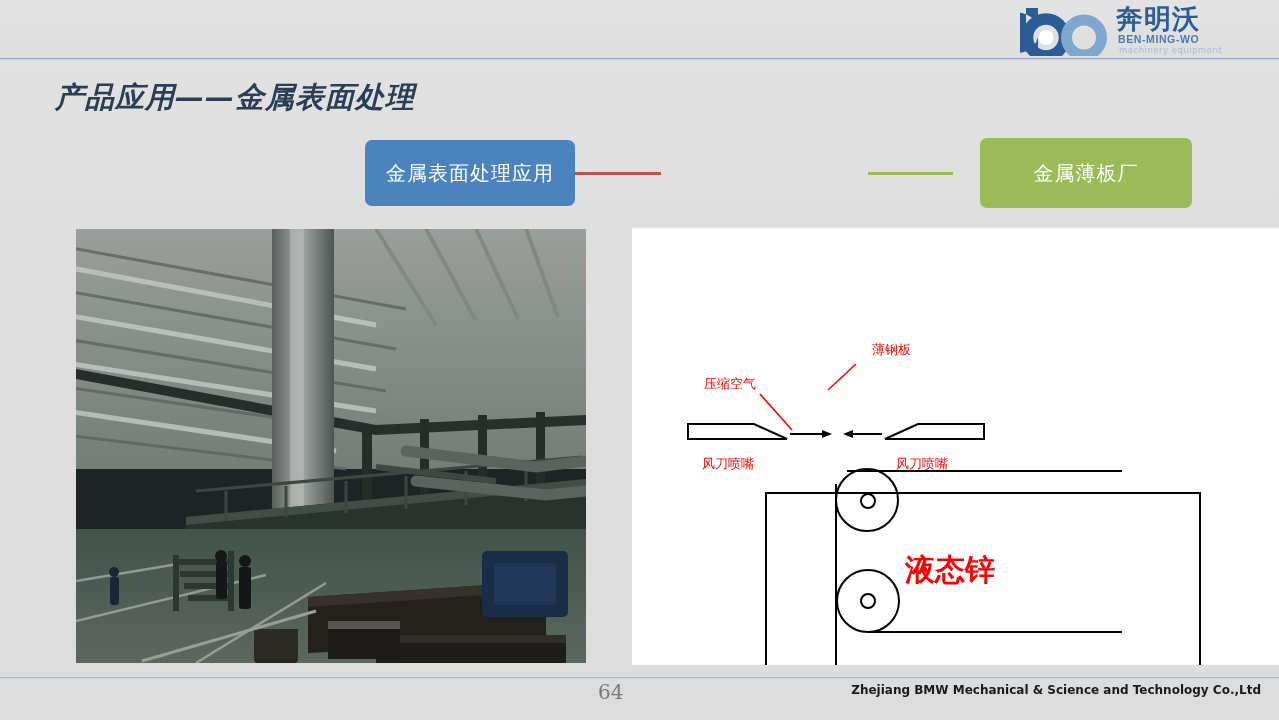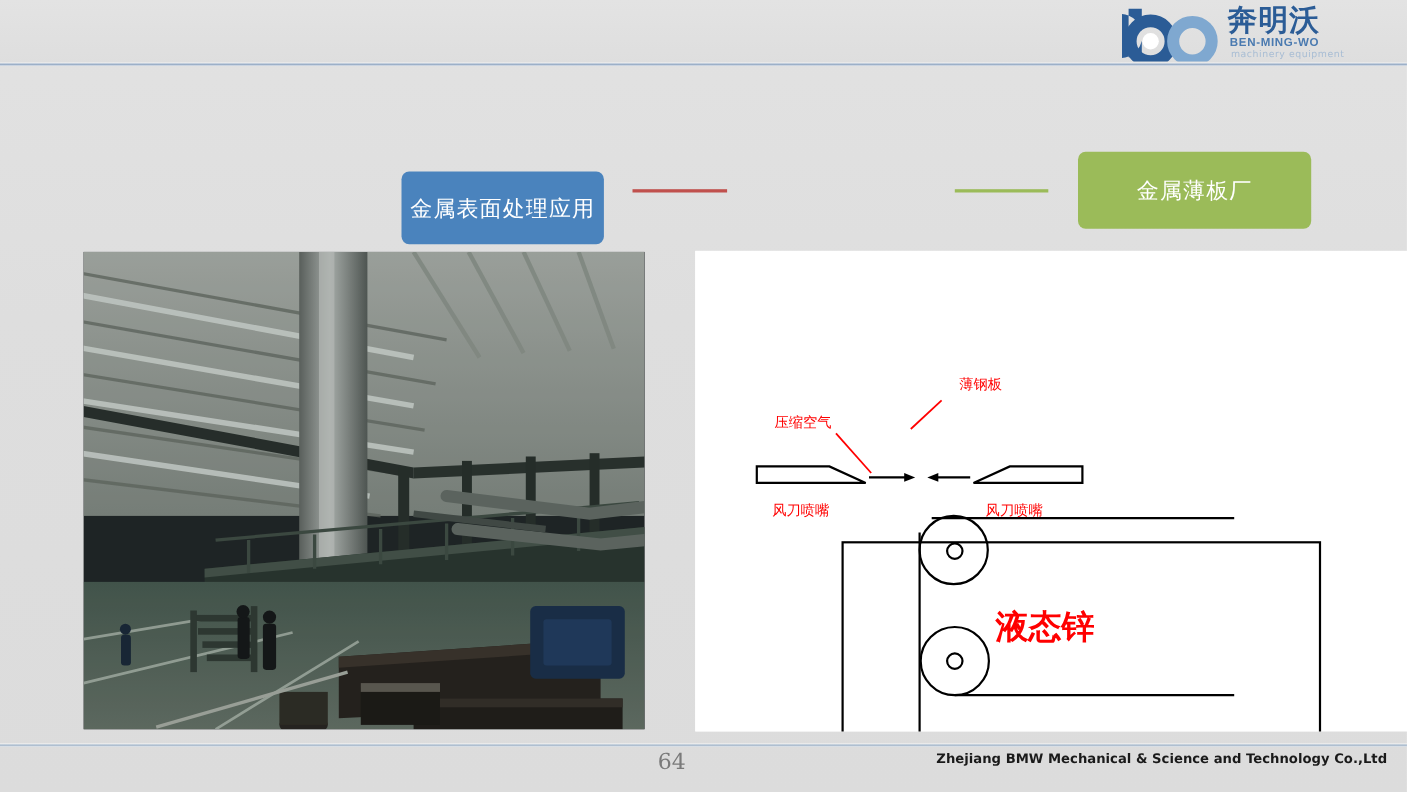--- a/index.html
+++ b/index.html
@@ -90,22 +90,22 @@
     display: flex;
     align-items: center;
     justify-content: center;
     color: #ffffff;
     font-family: "DejaVu Sans", sans-serif;
     font-size: 20px;
     letter-spacing: 1px;
     white-space: nowrap;
   }
   #box-blue {
-    left: 365px; top: 156px;
-    width: 184px; height: 66px;
+    left: 365px; top: 140px;
+    width: 210px; height: 66px;
     background: #4a83bd;
   }
   #box-red {
     left: 660px; top: 138px;
     width: 208px; height: 70px;
     background: #c0504d;
   }
   #box-green {
     left: 952px; top: 138px;
     width: 212px; height: 70px;
@@ -192,20 +192,21 @@
 
       <circle cx="64" cy="33.5" r="17.5" fill="none" stroke="#7fa8d0" stroke-width="11"></circle>
 
       <path d="M12 33.5 a14 14 0 0 0 14 14 h26" fill="none" stroke="#7fa8d0" stroke-width="0"></path>
     </svg>
     <div class="logo-cn">奔明沃</div>
     <div class="logo-en">BEN-MING-WO</div>
     <div class="logo-sub">machinery equipment</div>
   </div>
 
+  <div class="slide-title">产品应用——金属表面处理</div>
 
   <div class="flow-box" id="box-blue">
     <span>金属表面处理应用</span>
   </div>
   <div class="connector" id="conn-red"></div>
   <div class="connector" id="conn-green"></div>
   <div class="flow-box" id="box-green">
     <span>金属薄板厂</span>
   </div>
 

